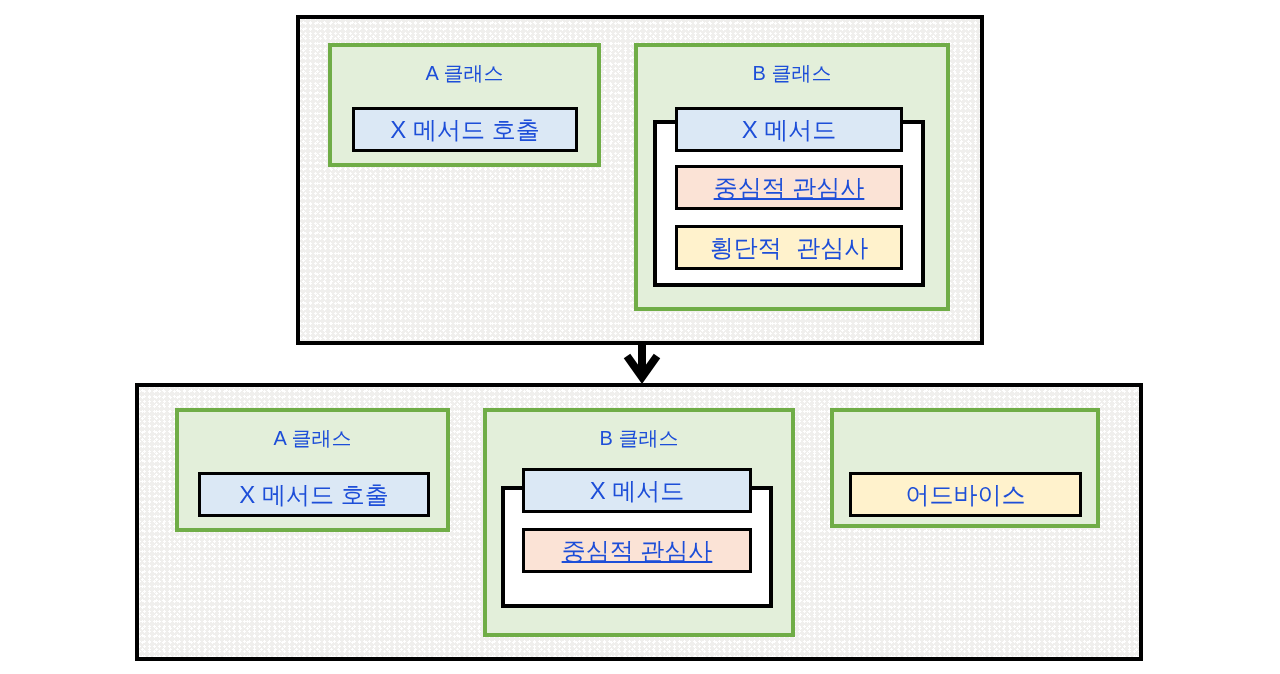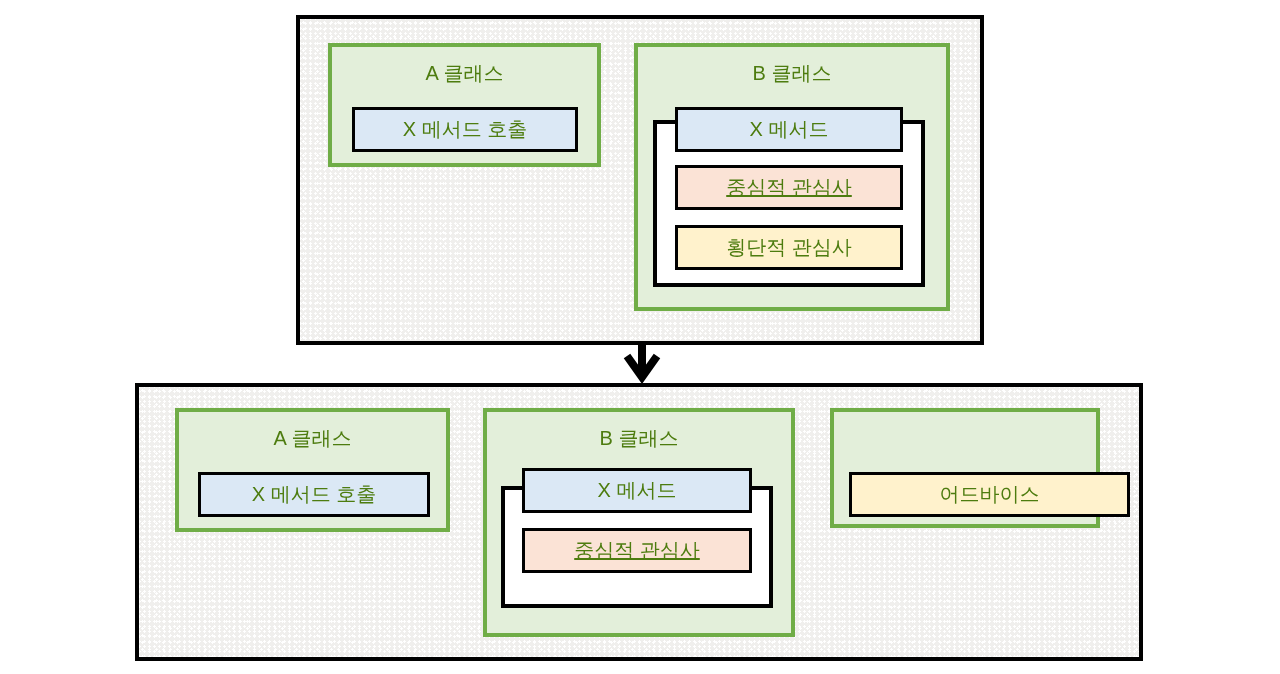--- a/index.html
+++ b/index.html
@@ -1,18 +1,18 @@
 <!DOCTYPE html>
 <html><head>
 <meta charset="utf-8">
 <style>
   html,body{margin:0;padding:0;background:#ffffff;}
   .canvas{
     position:relative;width:1280px;height:674px;background:#ffffff;
-    font-family:"Liberation Sans","DejaVu Sans",sans-serif;color:#4d7c0f;
+    font-family:"Liberation Sans","DejaVu Sans",sans-serif;color:#1d4ed8;
     overflow:hidden;
   }
   .panel{
     position:absolute;box-sizing:border-box;border:4px solid #000;
     background-color:#f0efed;
     background-image:
       radial-gradient(circle,#ffffff 1.2px,rgba(255,255,255,0) 1.4px),
       radial-gradient(circle,#ffffff 1px,rgba(255,255,255,0) 1.2px);
     background-size:7px 7px,5px 5px;
     background-position:0 0,3px 2px;
@@ -21,25 +21,25 @@
     position:absolute;box-sizing:border-box;
     border:4px solid #70ad47;background:#e3efda;
   }
   .class-title{
     display:block;width:100%;padding-top:13px;text-align:center;
     font-size:20px;line-height:26px;white-space:nowrap;
   }
   .label-box{
     position:absolute;box-sizing:border-box;border:3px solid #000;
     display:flex;align-items:center;justify-content:center;
-    font-size:20px;white-space:nowrap;z-index:2;
+    font-size:24px;white-space:nowrap;z-index:2;
   }
   .fill-blue{background:#dbe8f5;}
   .fill-pink{background:#fbe3d6;text-decoration:underline;}
-  .fill-yellow{background:#fff2cc;}
+  .fill-yellow{background:#fff2cc;font-family:Liberation Mono, monospace;}
   .container-box{
     position:absolute;box-sizing:border-box;border:4px solid #000;
     background:#ffffff;z-index:1;
   }
   .arrow{position:absolute;z-index:3;}
 </style>
 </head>
 <body>
 
 <div class="canvas">
@@ -87,19 +87,19 @@
       <div class="container-box" style="left:14px;top:74px;width:272px;height:122px;"></div>
       <div class="label-box fill-blue" style="left:35px;top:56px;width:230px;height:45px;">
         <span>X 메서드</span>
       </div>
       <div class="label-box fill-pink" style="left:35px;top:116px;width:230px;height:45px;">
         <span>중심적 관심사</span>
       </div>
     </div>
 
     <div class="class-box" style="left:691px;top:21px;width:270px;height:120px;">
-      <div class="label-box fill-yellow" style="left:15px;top:60px;width:281px;height:45px;justify-content:center;">
+      <div class="label-box fill-yellow" style="left:15px;top:60px;width:233px;height:45px;justify-content:center;">
         <span>어드바이스</span>
       </div>
     </div>
   </div>
 
 </div>
 
 </body></html>

